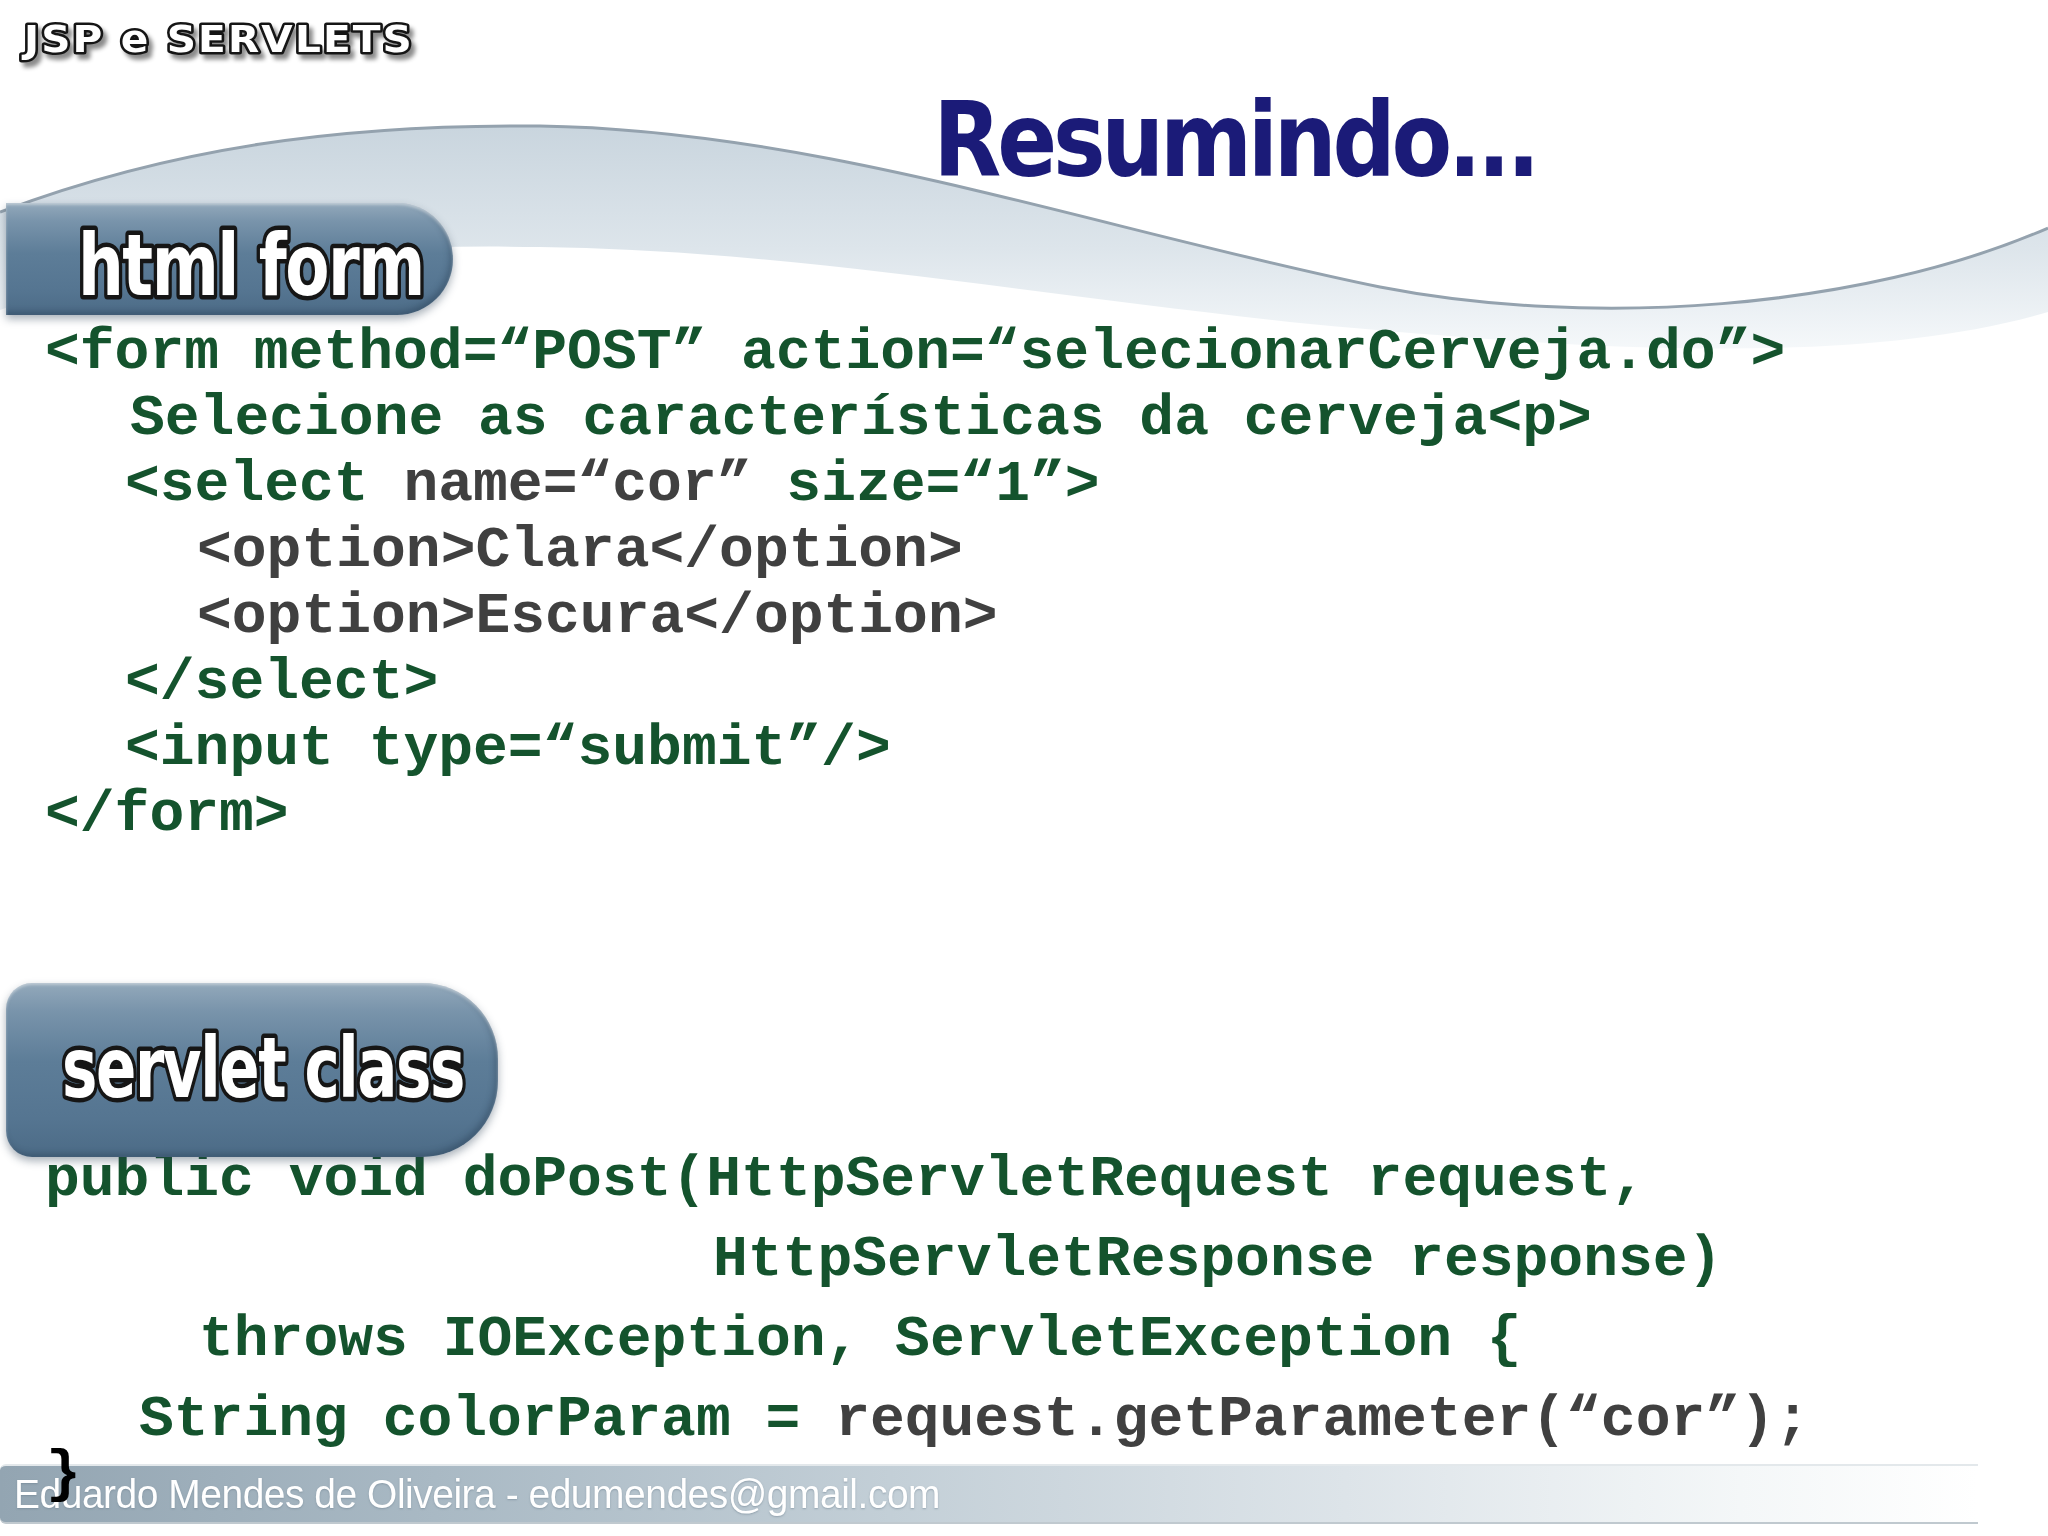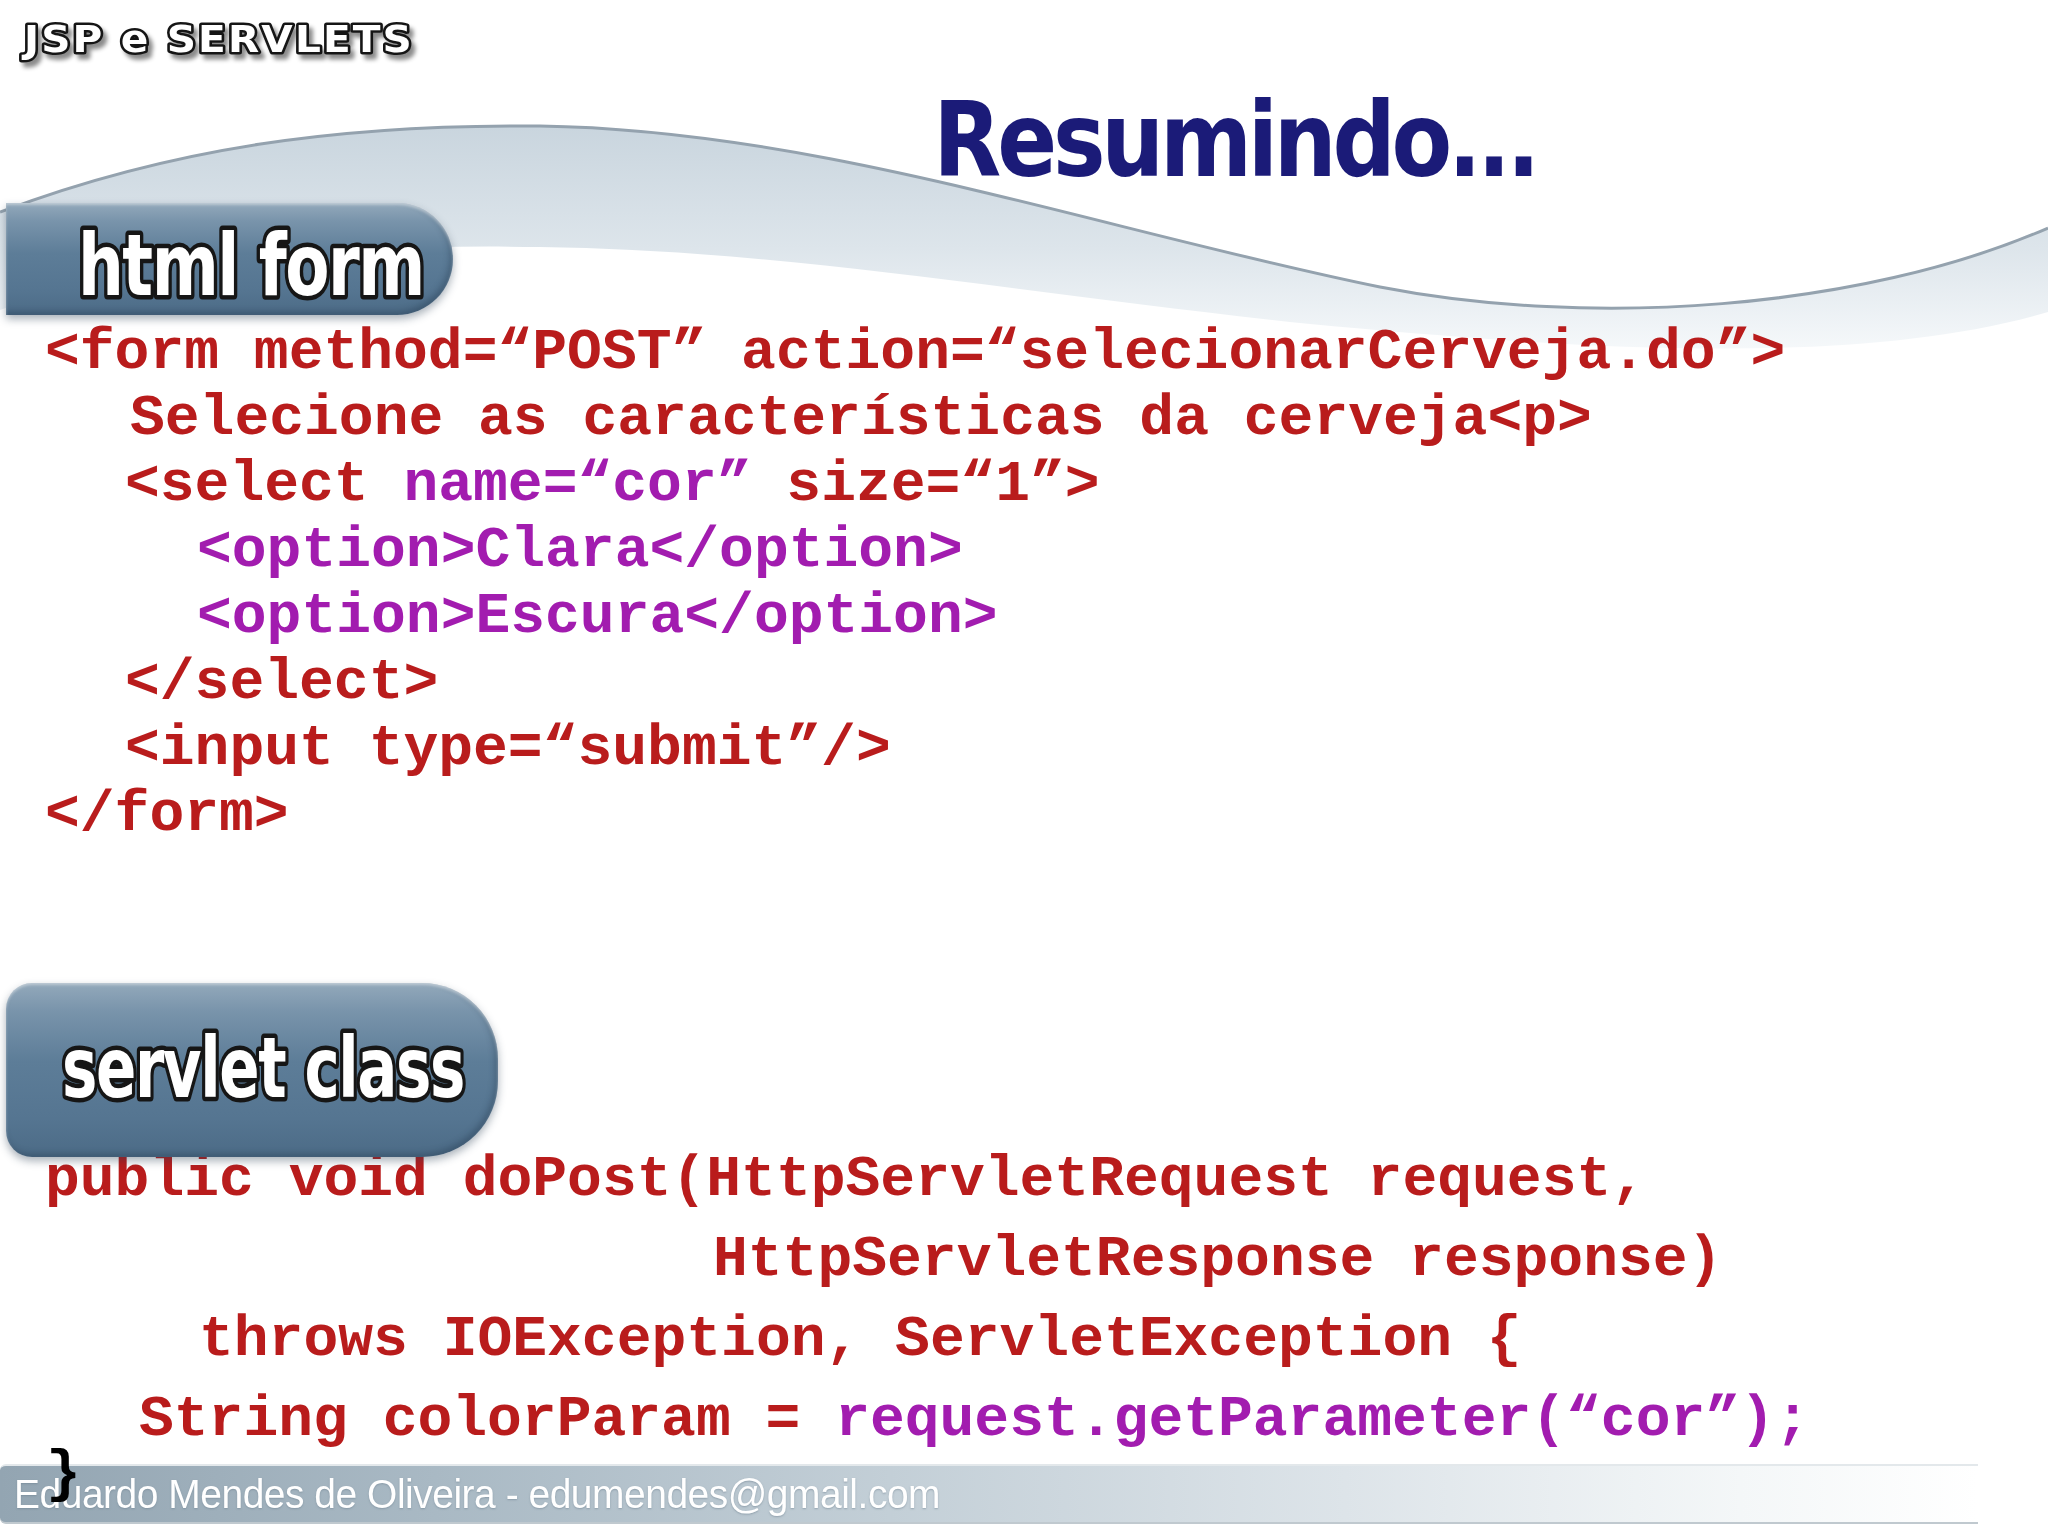--- a/index.html
+++ b/index.html
@@ -40,22 +40,22 @@
   .badge-servlet { top:983px; width:492px; height:174px; border-radius:26px 76px 76px 26px; }
 
   
   .code { position:absolute; left:45px; z-index:2;
           font-family:"Liberation Mono","DejaVu Sans Mono",monospace;
           font-weight:bold; font-size:58px; color:#0d0d0d; white-space:pre; }
   .code-form    { top:320px; }
   .code-form    .code-line { height:66px; line-height:66px; }
   .code-servlet { top:1140px; }
   .code-servlet .code-line { height:80px; line-height:80px; }
-  .seg-black { color:#b91c1c; }
-  .seg-blue  { color:#a21caf; }
+  .seg-black { color:#14532d; }
+  .seg-blue  { color:#404040; }
 
   .closing-brace { position:absolute; left:46px; top:1442px; z-index:7;
                    font-family:"Liberation Mono","DejaVu Sans Mono",monospace;
                    font-weight:bold; font-size:58px; color:#000; }
 
   
   .footer { position:absolute; left:0; top:1464px; width:1978px; height:60px; z-index:5;
             background:linear-gradient(90deg,#93a5b2 0%, #a9b9c4 22%, #c3cfd7 45%,
                                               #dde4e9 68%, #f4f7f8 88%, #ffffff 100%);
             border-top:2px solid #e3e8eb; border-bottom:2px solid #c0c9cf;

